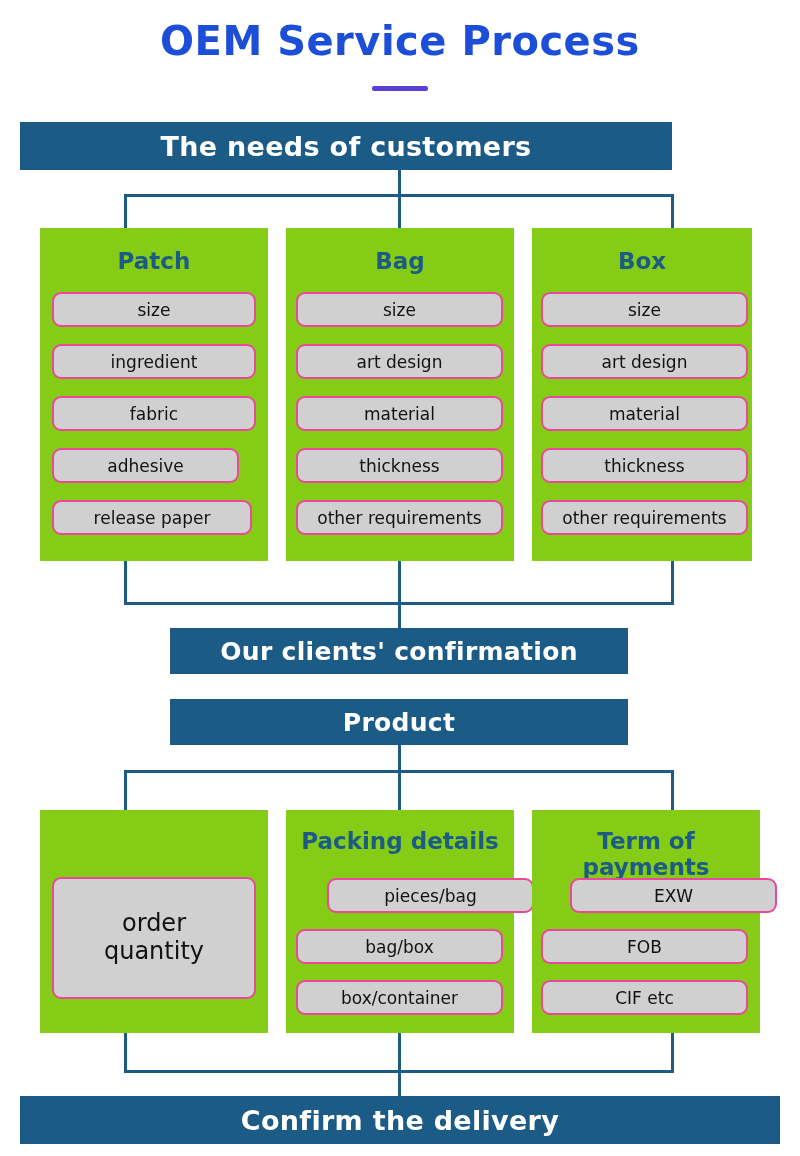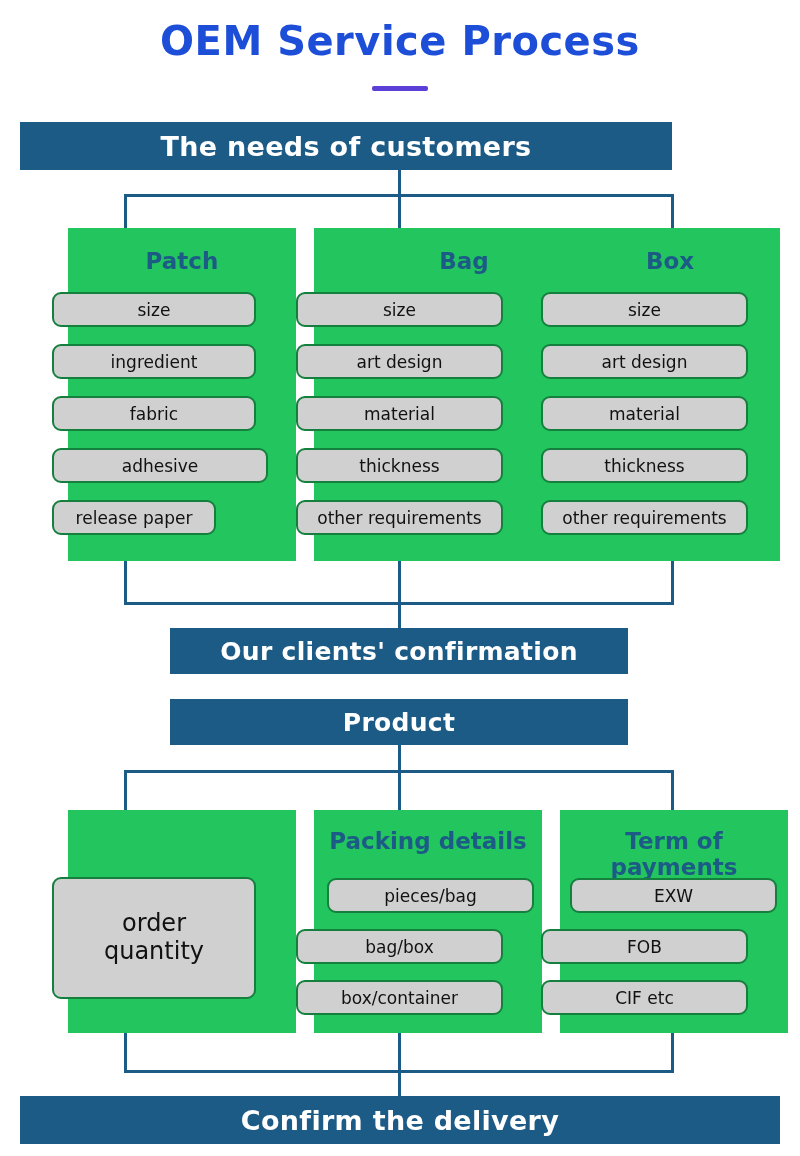--- a/index.html
+++ b/index.html
@@ -73,37 +73,36 @@
     left: 170px;
     top: 699px;
     width: 458px;
     height: 46px;
     font-size: 25px;
   }
 
   
   .panel {
     position: absolute;
-    background: #22c55e;
-    margin-left: 28px;
+    background: #84cc16;
   }
   .panel-head {
     position: absolute;
     width: 100%;
     text-align: center;
     font-size: 23px;
     font-weight: bold;
     color: #1d5b87;
   }
 
   
   .pill {
     position: absolute;
     background: #d0d0d0;
-    border: 2px solid #15803d;
+    border: 2px solid #ec4899;
     border-radius: 9px;
     display: flex;
     align-items: center;
     justify-content: center;
     font-size: 17px;
     color: #111111;
     box-sizing: border-box;
   }
   .pill-big {
     font-size: 24px;
@@ -133,24 +132,24 @@
 <div class="line vline" style="left:124px; top:194px; height:34px;"></div>
 <div class="line vline" style="left:398px; top:194px; height:34px;"></div>
 <div class="line vline" style="left:671px; top:194px; height:34px;"></div>
 
 <div class="panel" style="left:40px; top:228px; width:228px; height:333px;">
   <div class="panel-head" style="top:20px;">Patch</div>
 </div>
 <div class="pill" style="left:52px; top:292px; width:204px; height:35px;">size</div>
 <div class="pill" style="left:52px; top:344px; width:204px; height:35px;">ingredient</div>
 <div class="pill" style="left:52px; top:396px; width:204px; height:35px;">fabric</div>
-<div class="pill" style="left:52px; top:448px; width:216px; height:35px;">adhesive</div>
-<div class="pill" style="left:52px; top:500px; width:164px; height:35px;">release paper</div>
-
-<div class="panel" style="left:286px; top:228px; width:228px; height:333px;padding-left:24px;">
+<div class="pill" style="left:52px; top:448px; width:187px; height:35px;">adhesive</div>
+<div class="pill" style="left:52px; top:500px; width:200px; height:35px;">release paper</div>
+
+<div class="panel" style="left:286px; top:228px; width:228px; height:333px;">
   <div class="panel-head" style="top:20px;">Bag</div>
 </div>
 <div class="pill" style="left:296px; top:292px; width:207px; height:35px;">size</div>
 <div class="pill" style="left:296px; top:344px; width:207px; height:35px;">art design</div>
 <div class="pill" style="left:296px; top:396px; width:207px; height:35px;">material</div>
 <div class="pill" style="left:296px; top:448px; width:207px; height:35px;">thickness</div>
 <div class="pill" style="left:296px; top:500px; width:207px; height:35px;">other requirements</div>
 
 <div class="panel" style="left:532px; top:228px; width:220px; height:333px;">
   <div class="panel-head" style="top:20px;">Box</div>

